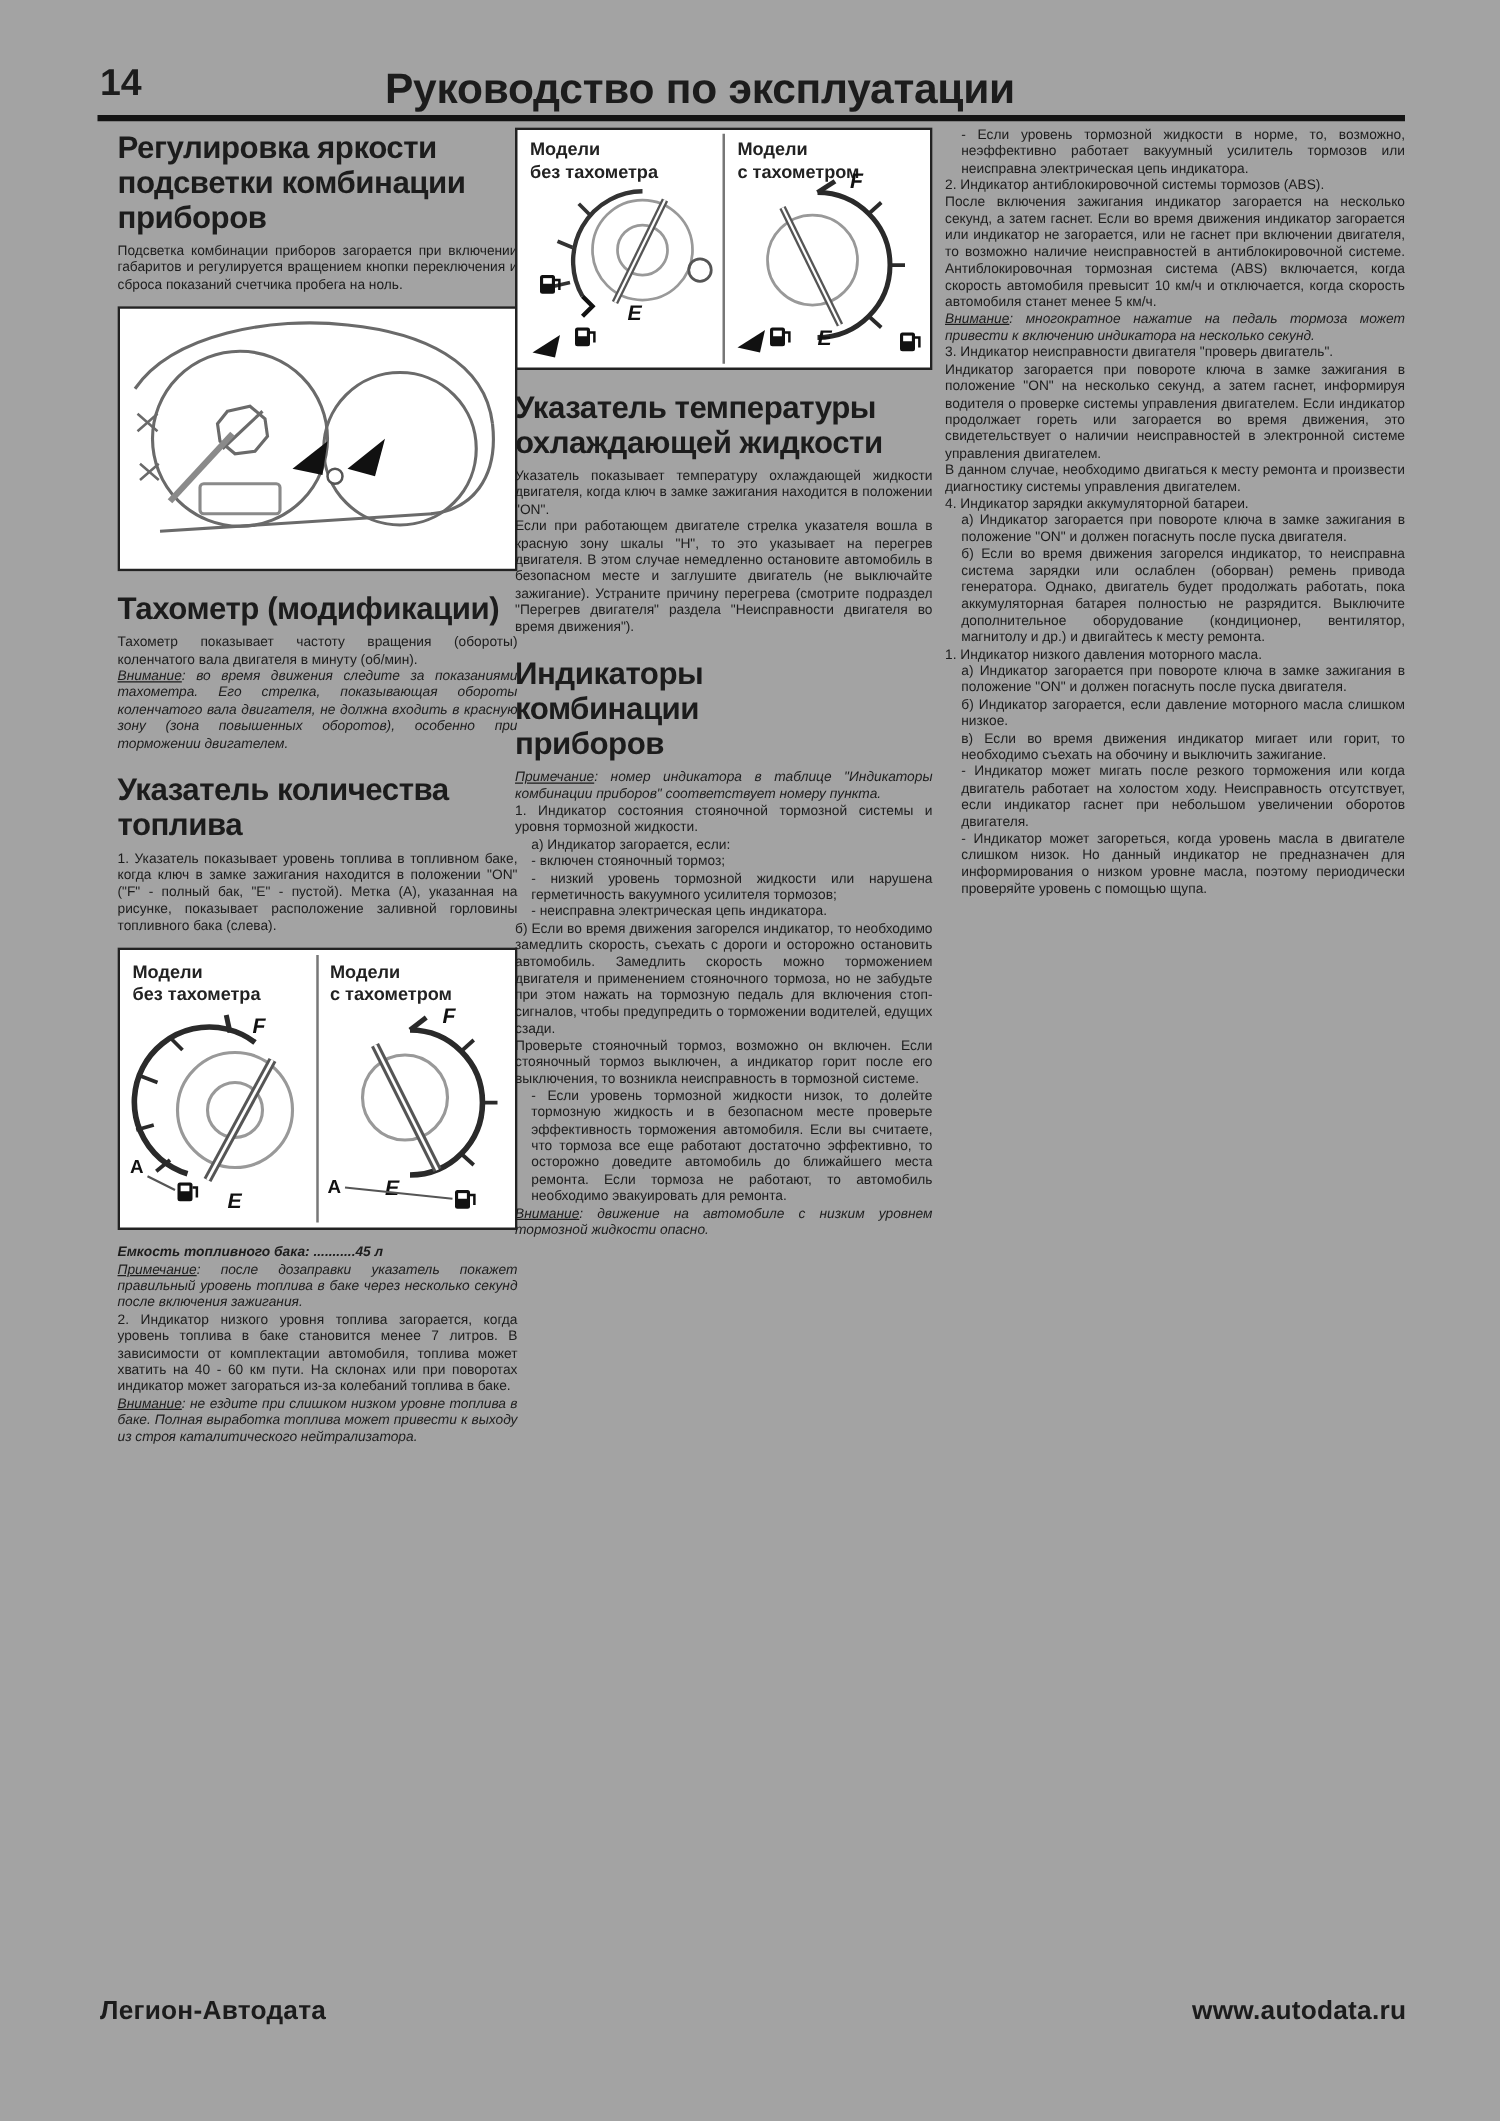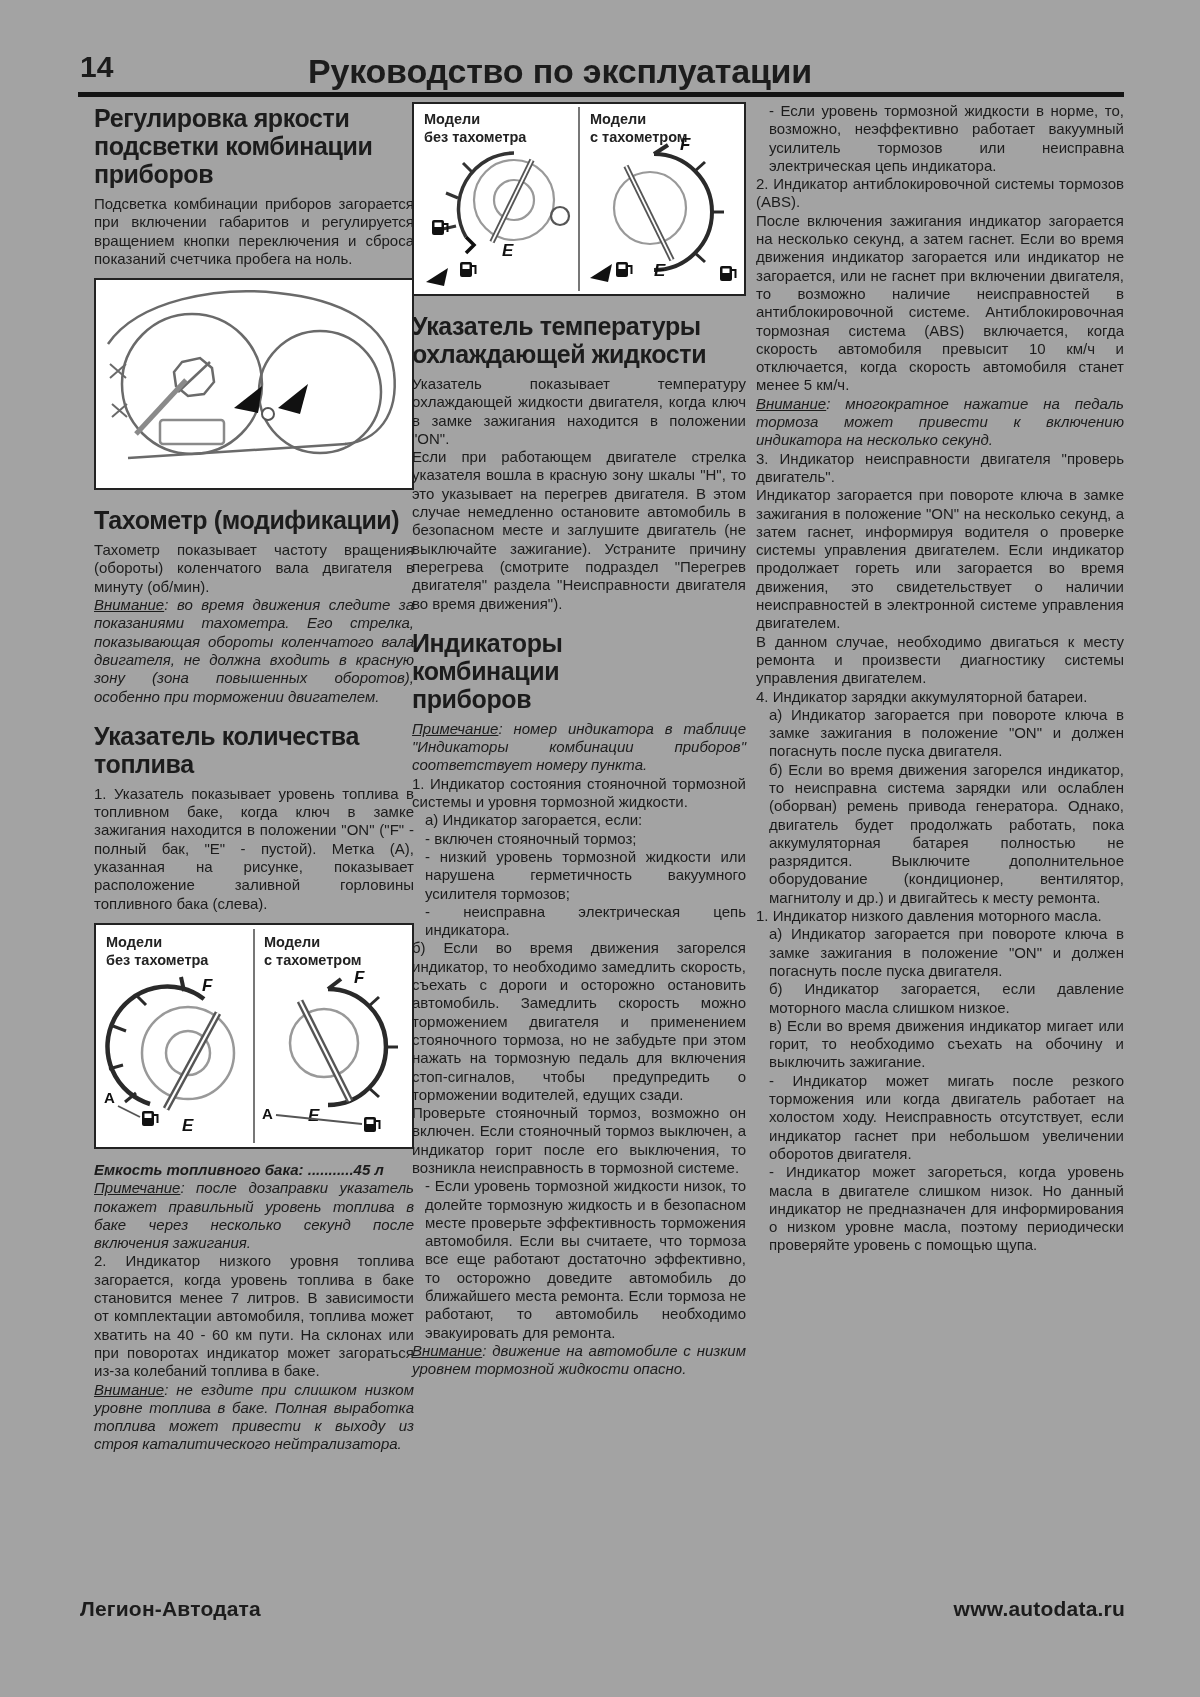--- a/index.html
+++ b/index.html
@@ -7,21 +7,21 @@
         font-family:"Liberation Sans","DejaVu Sans",sans-serif;color:#1c1c1c;overflow:hidden;}
   
   .pagenum{position:absolute;left:80px;top:50px;font-size:30px;font-weight:700;}
   .headtitle{position:absolute;left:200px;width:720px;top:52px;font-size:34px;font-weight:700;text-align:center;letter-spacing:-0.2px;}
   .headrule{position:absolute;left:78px;right:76px;top:92px;height:5px;background:#141414;}
   
   .col{position:absolute;top:102px;}
   .col1{left:66px;width:320px;margin-left:28px;}
   .col2{left:412px;width:334px;}
   .col3{left:756px;width:368px;}
-  .col p{margin:0;font-size:15px;line-height:1.22;text-align:justify;}
+  .col p{margin:0;font-size:11px;line-height:1.22;text-align:justify;}
   .h-section{font-size:25px;font-weight:700;line-height:1.12;letter-spacing:-0.4px;margin:16px 0 7px;}
   .h-first{margin-top:2px;}
   .narrow{max-width:252px;}
   .note{font-style:italic;}
   .note .nlabel{text-decoration:underline;}
   .cap{font-style:italic;font-weight:700;margin-top:8px !important;}
   .ind{padding-left:13px;}
   .figbox{border:2px solid #222;margin:10px 0 12px;background:#fff;}
   .figbox svg{display:block;}
   .fig-top{margin-top:0;}

